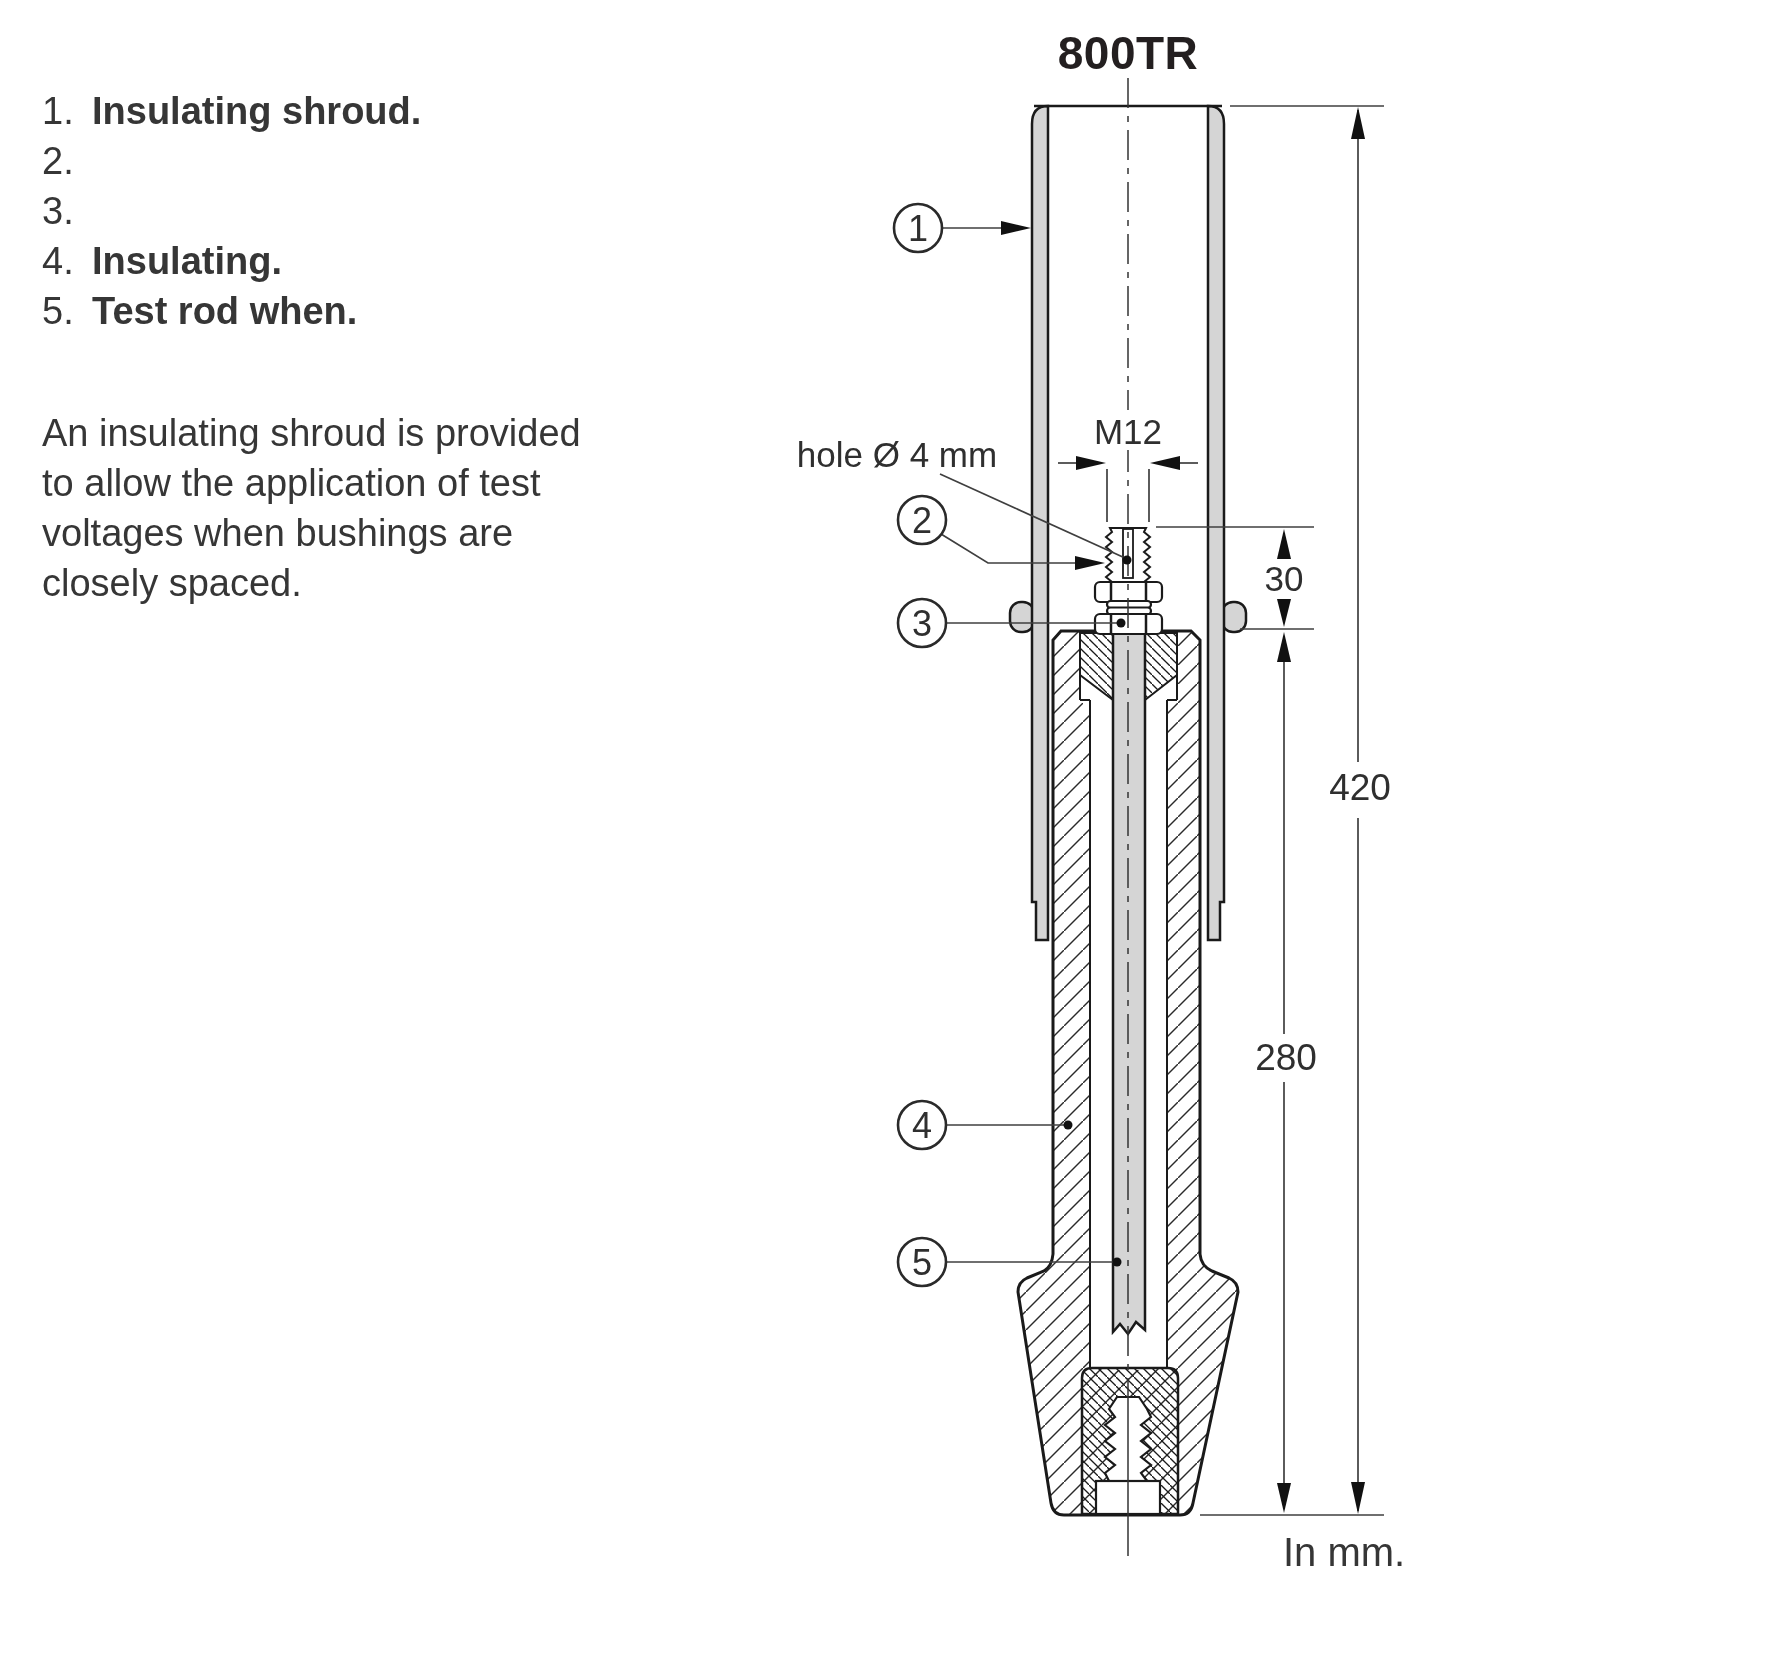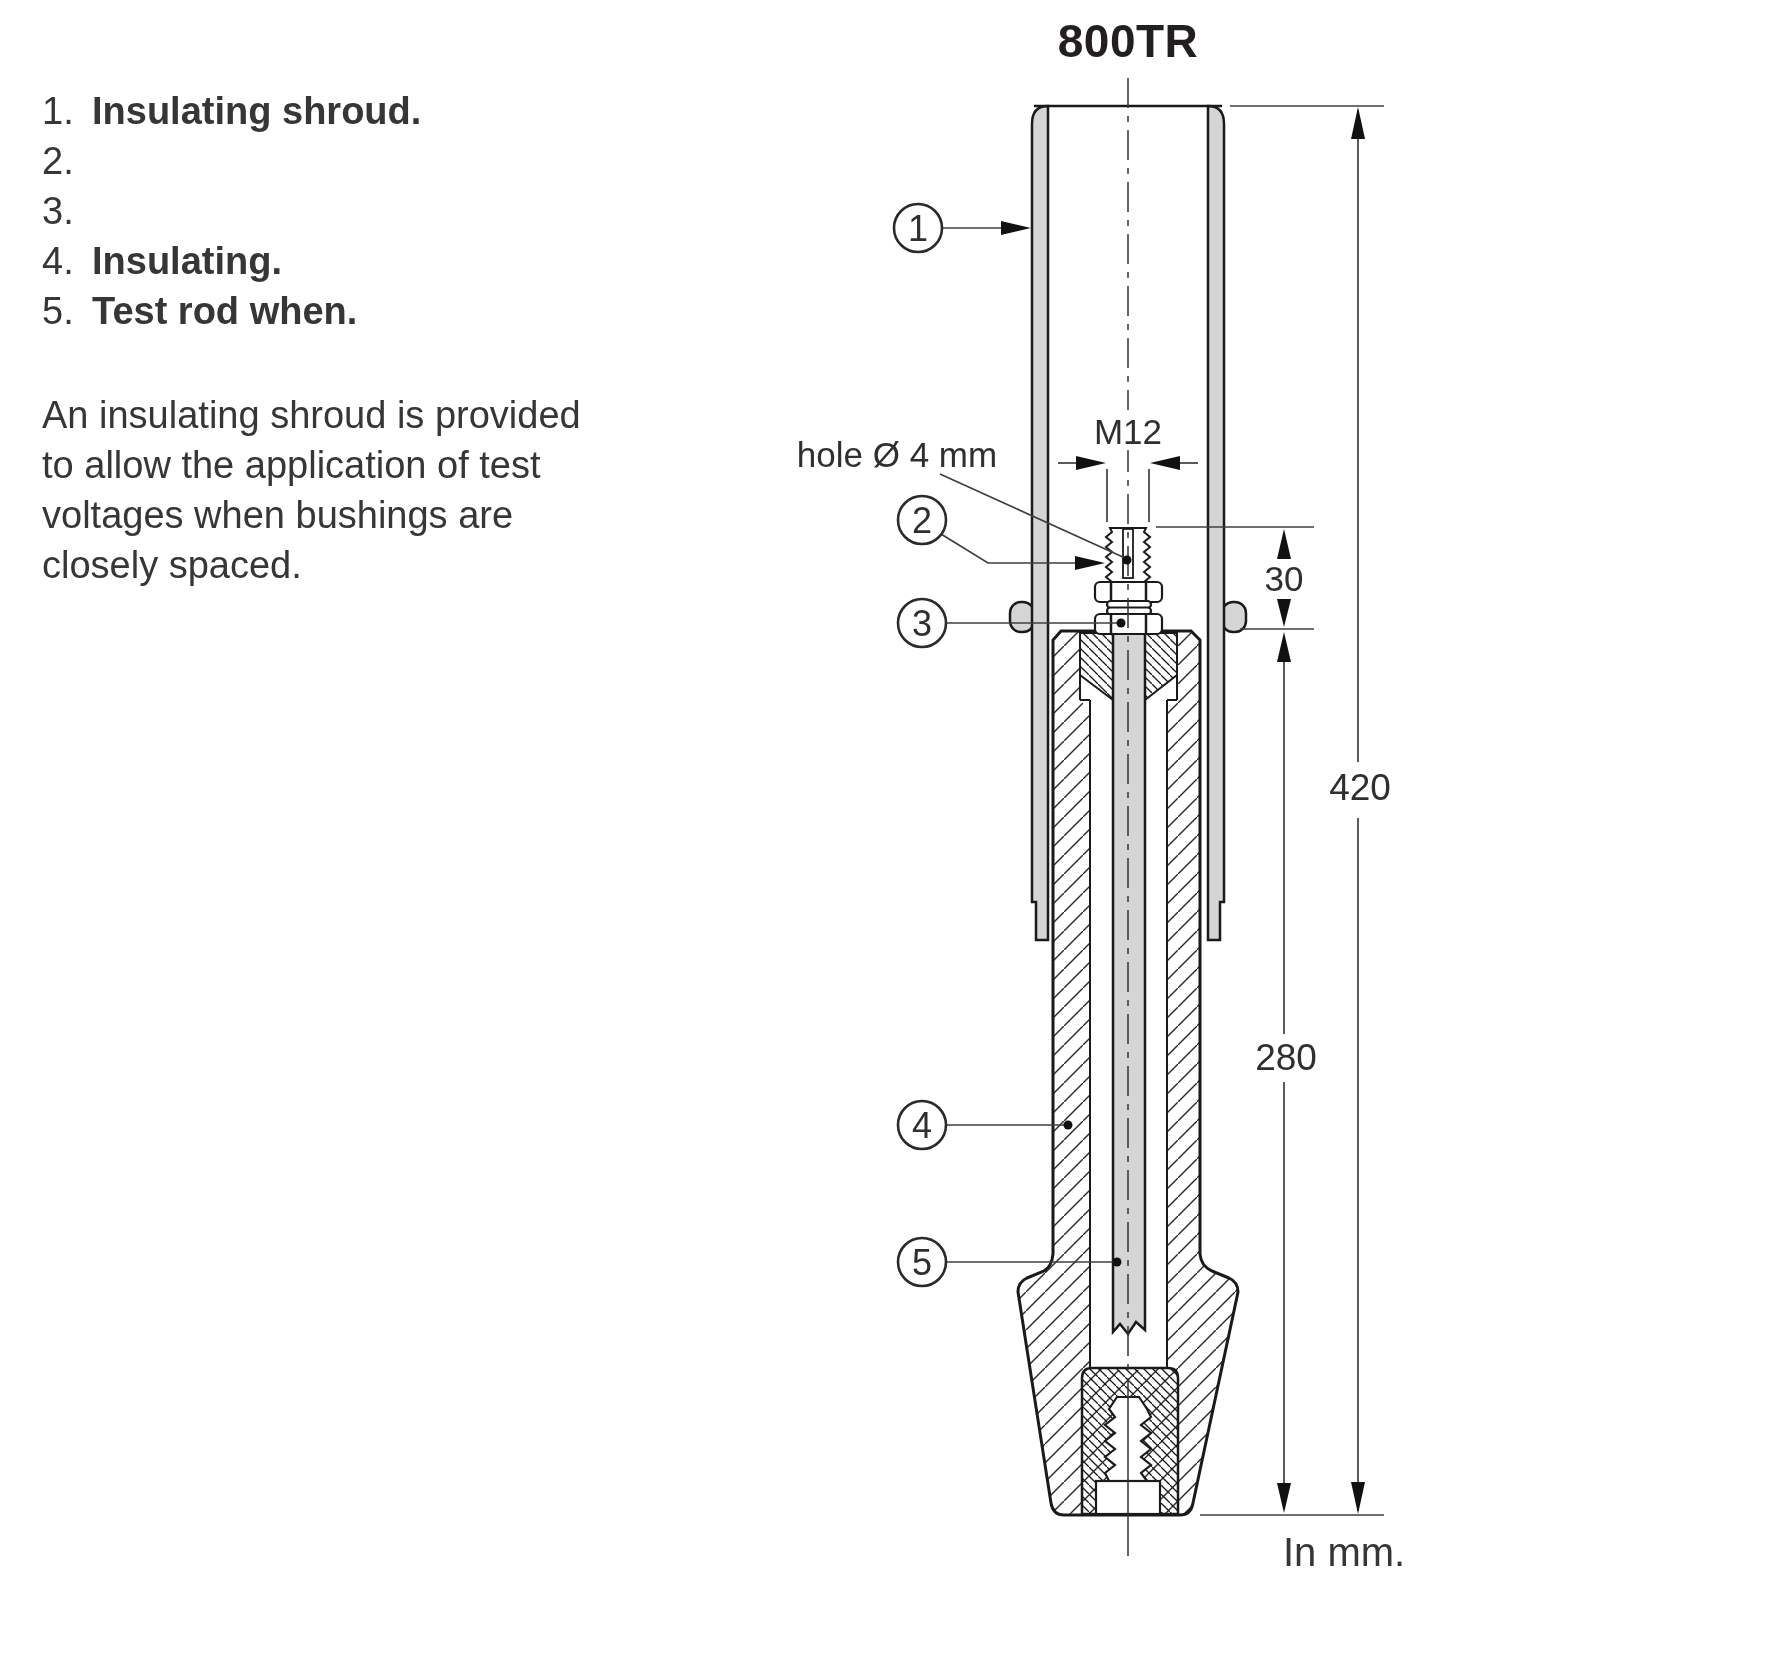--- a/index.html
+++ b/index.html
@@ -5,23 +5,23 @@
   html,body{margin:0;padding:0;background:#ffffff;}
   body{font-family:"Liberation Sans", sans-serif;}
   #page{position:relative;width:1776px;height:1671px;background:#ffffff;overflow:hidden;}
 
   
   #left-text{position:absolute;left:42px;top:86px;width:560px;color:#363636;}
   .plist{display:flex;flex-direction:column;}
   .prow{display:flex;font-size:38px;line-height:50px;}
   .pnum{width:50px;flex:0 0 50px;}
   .plabel{width:440px;font-weight:bold;}
-  #description{margin-top:54px;font-size:38px;line-height:50px;width:540px;color:#363636;}
-
-  #title{position:absolute;left:1128px;top:14px;transform:translateX(-50%);
+  #description{margin-top:72px;font-size:38px;line-height:50px;width:540px;color:#363636;}
+
+  #title{position:absolute;left:1128px;top:26px;transform:translateX(-50%);
          font-size:46px;font-weight:bold;color:#231f20;letter-spacing:0.5px;}
   #units-note{position:absolute;left:1283px;top:1530px;font-size:40px;color:#363636;}
 
   #drawing{position:absolute;left:0;top:0;}
 
   svg text{font-family:"Liberation Sans", sans-serif;fill:#2f2f2f;}
   .thin{stroke:#3f3f3f;stroke-width:1.7;fill:none;}
   .edge{stroke:#1a1a1a;stroke-width:2.5;fill:none;}
   .heavy{stroke:#1a1a1a;stroke-width:3;}
   .arrow{fill:#111111;stroke:none;}

